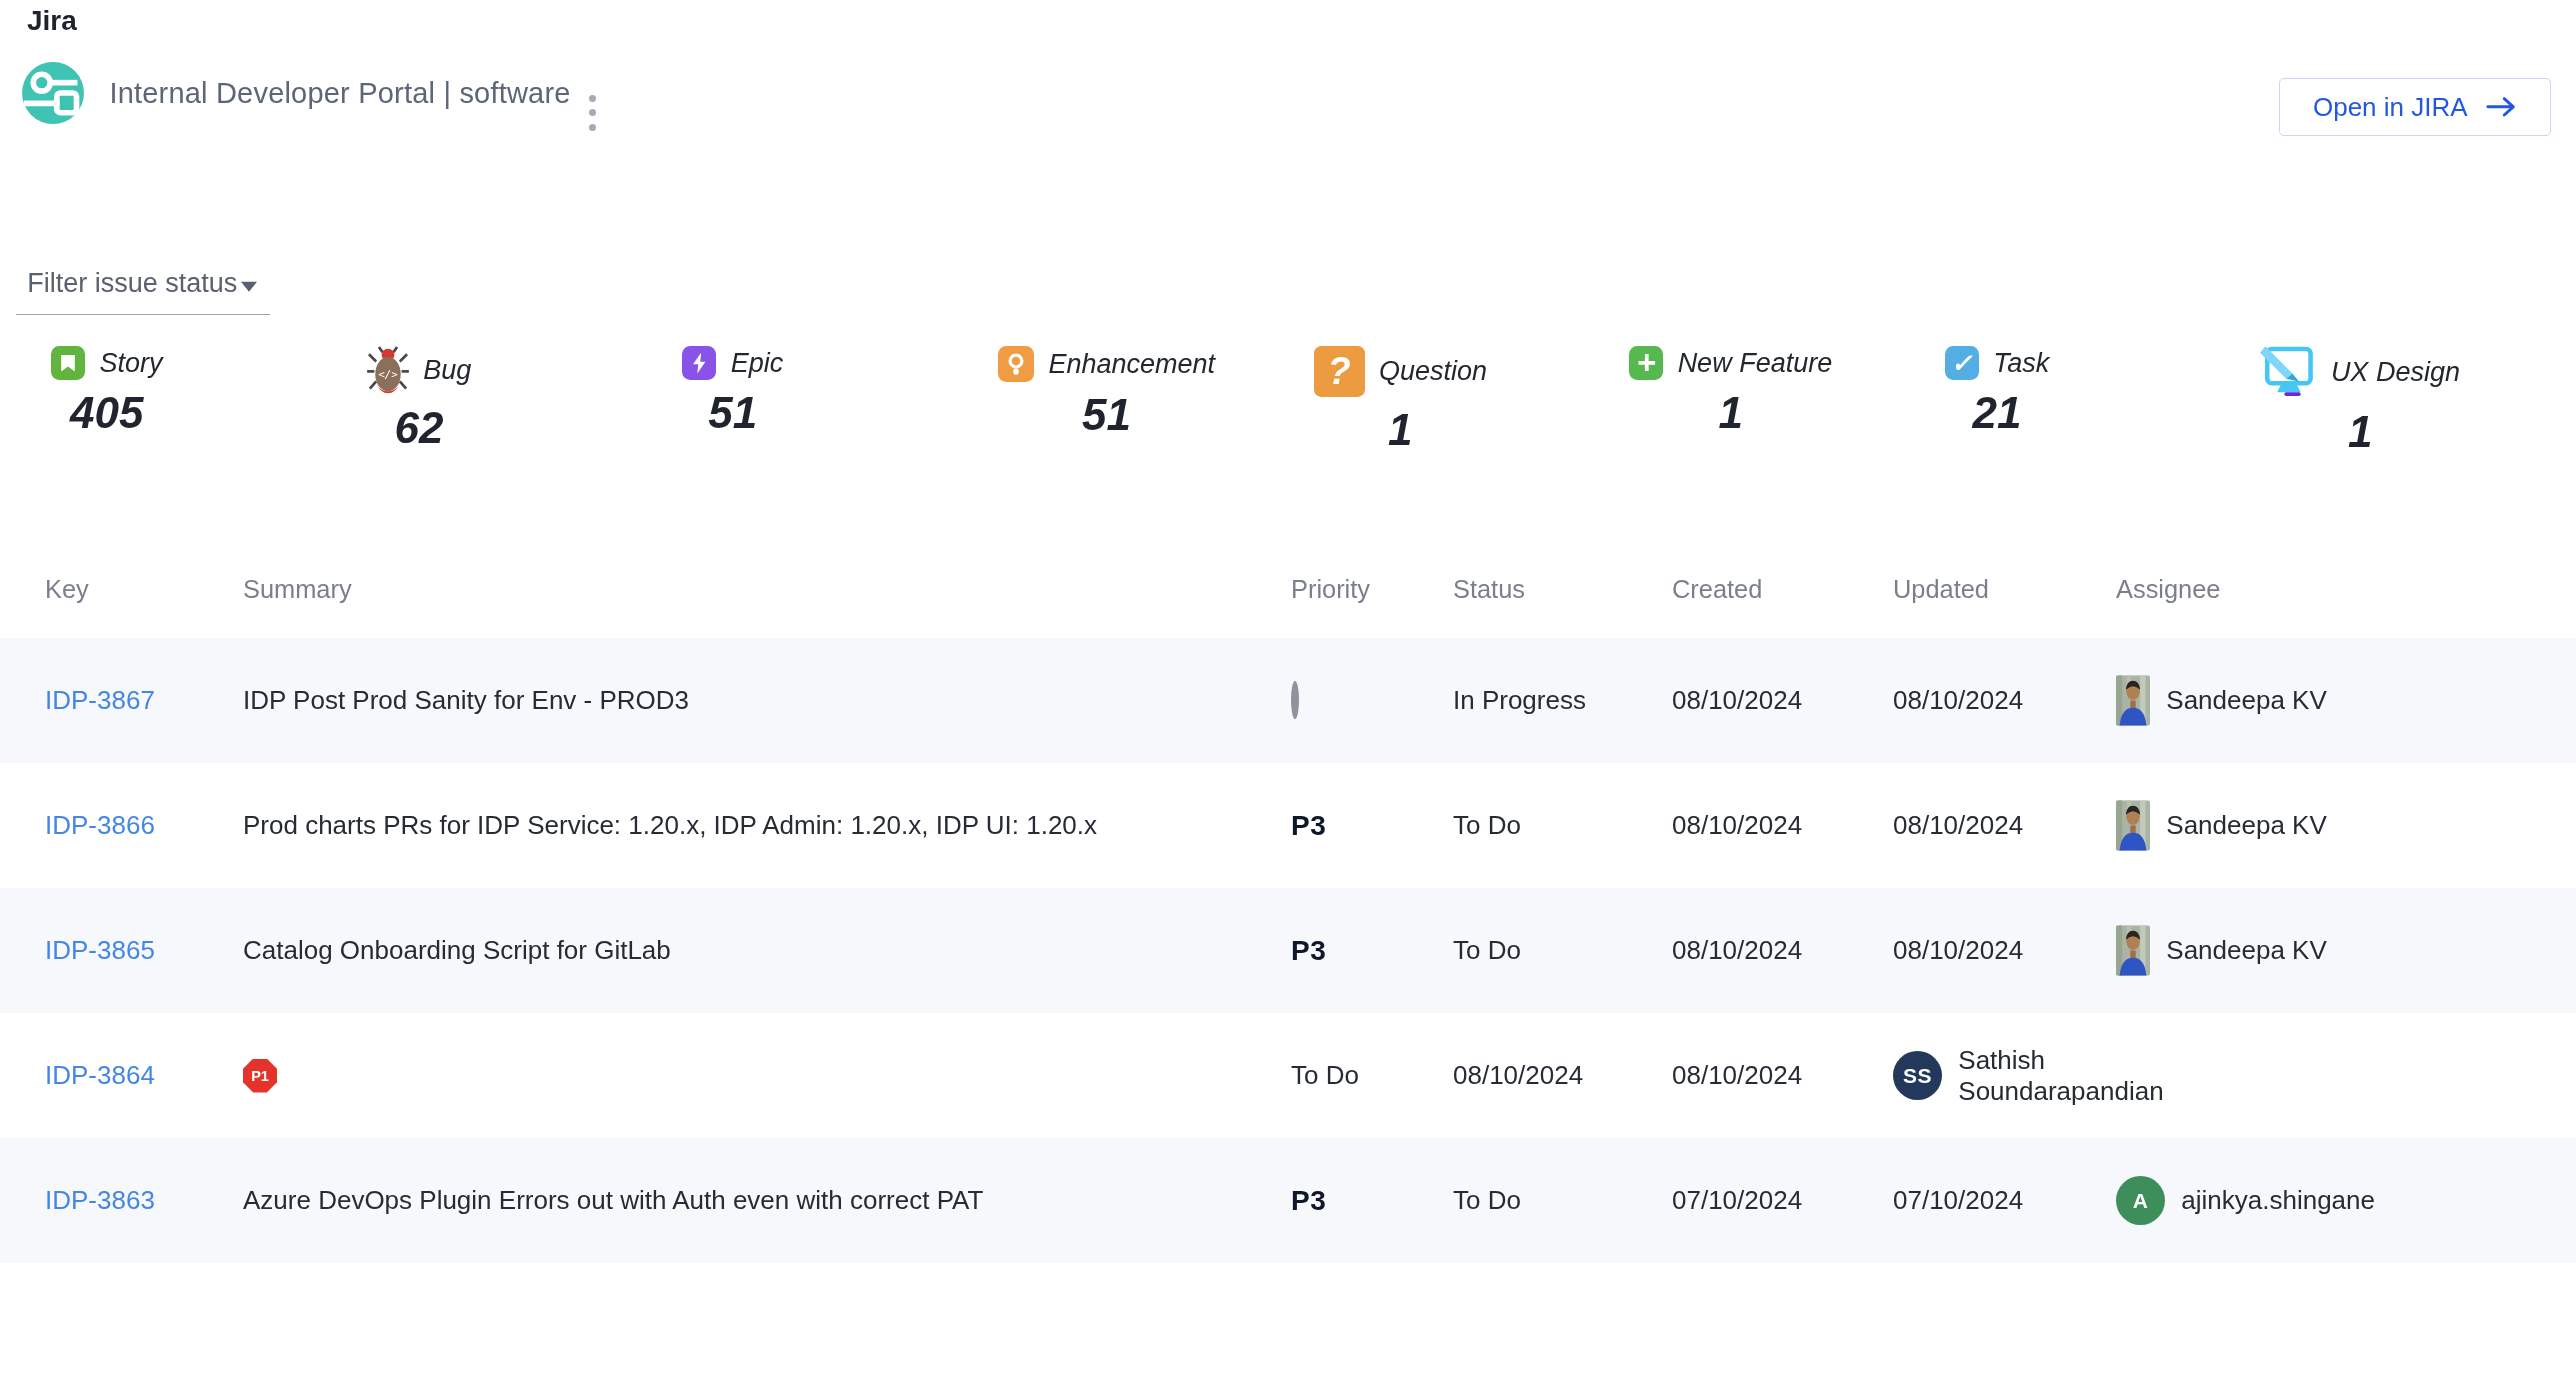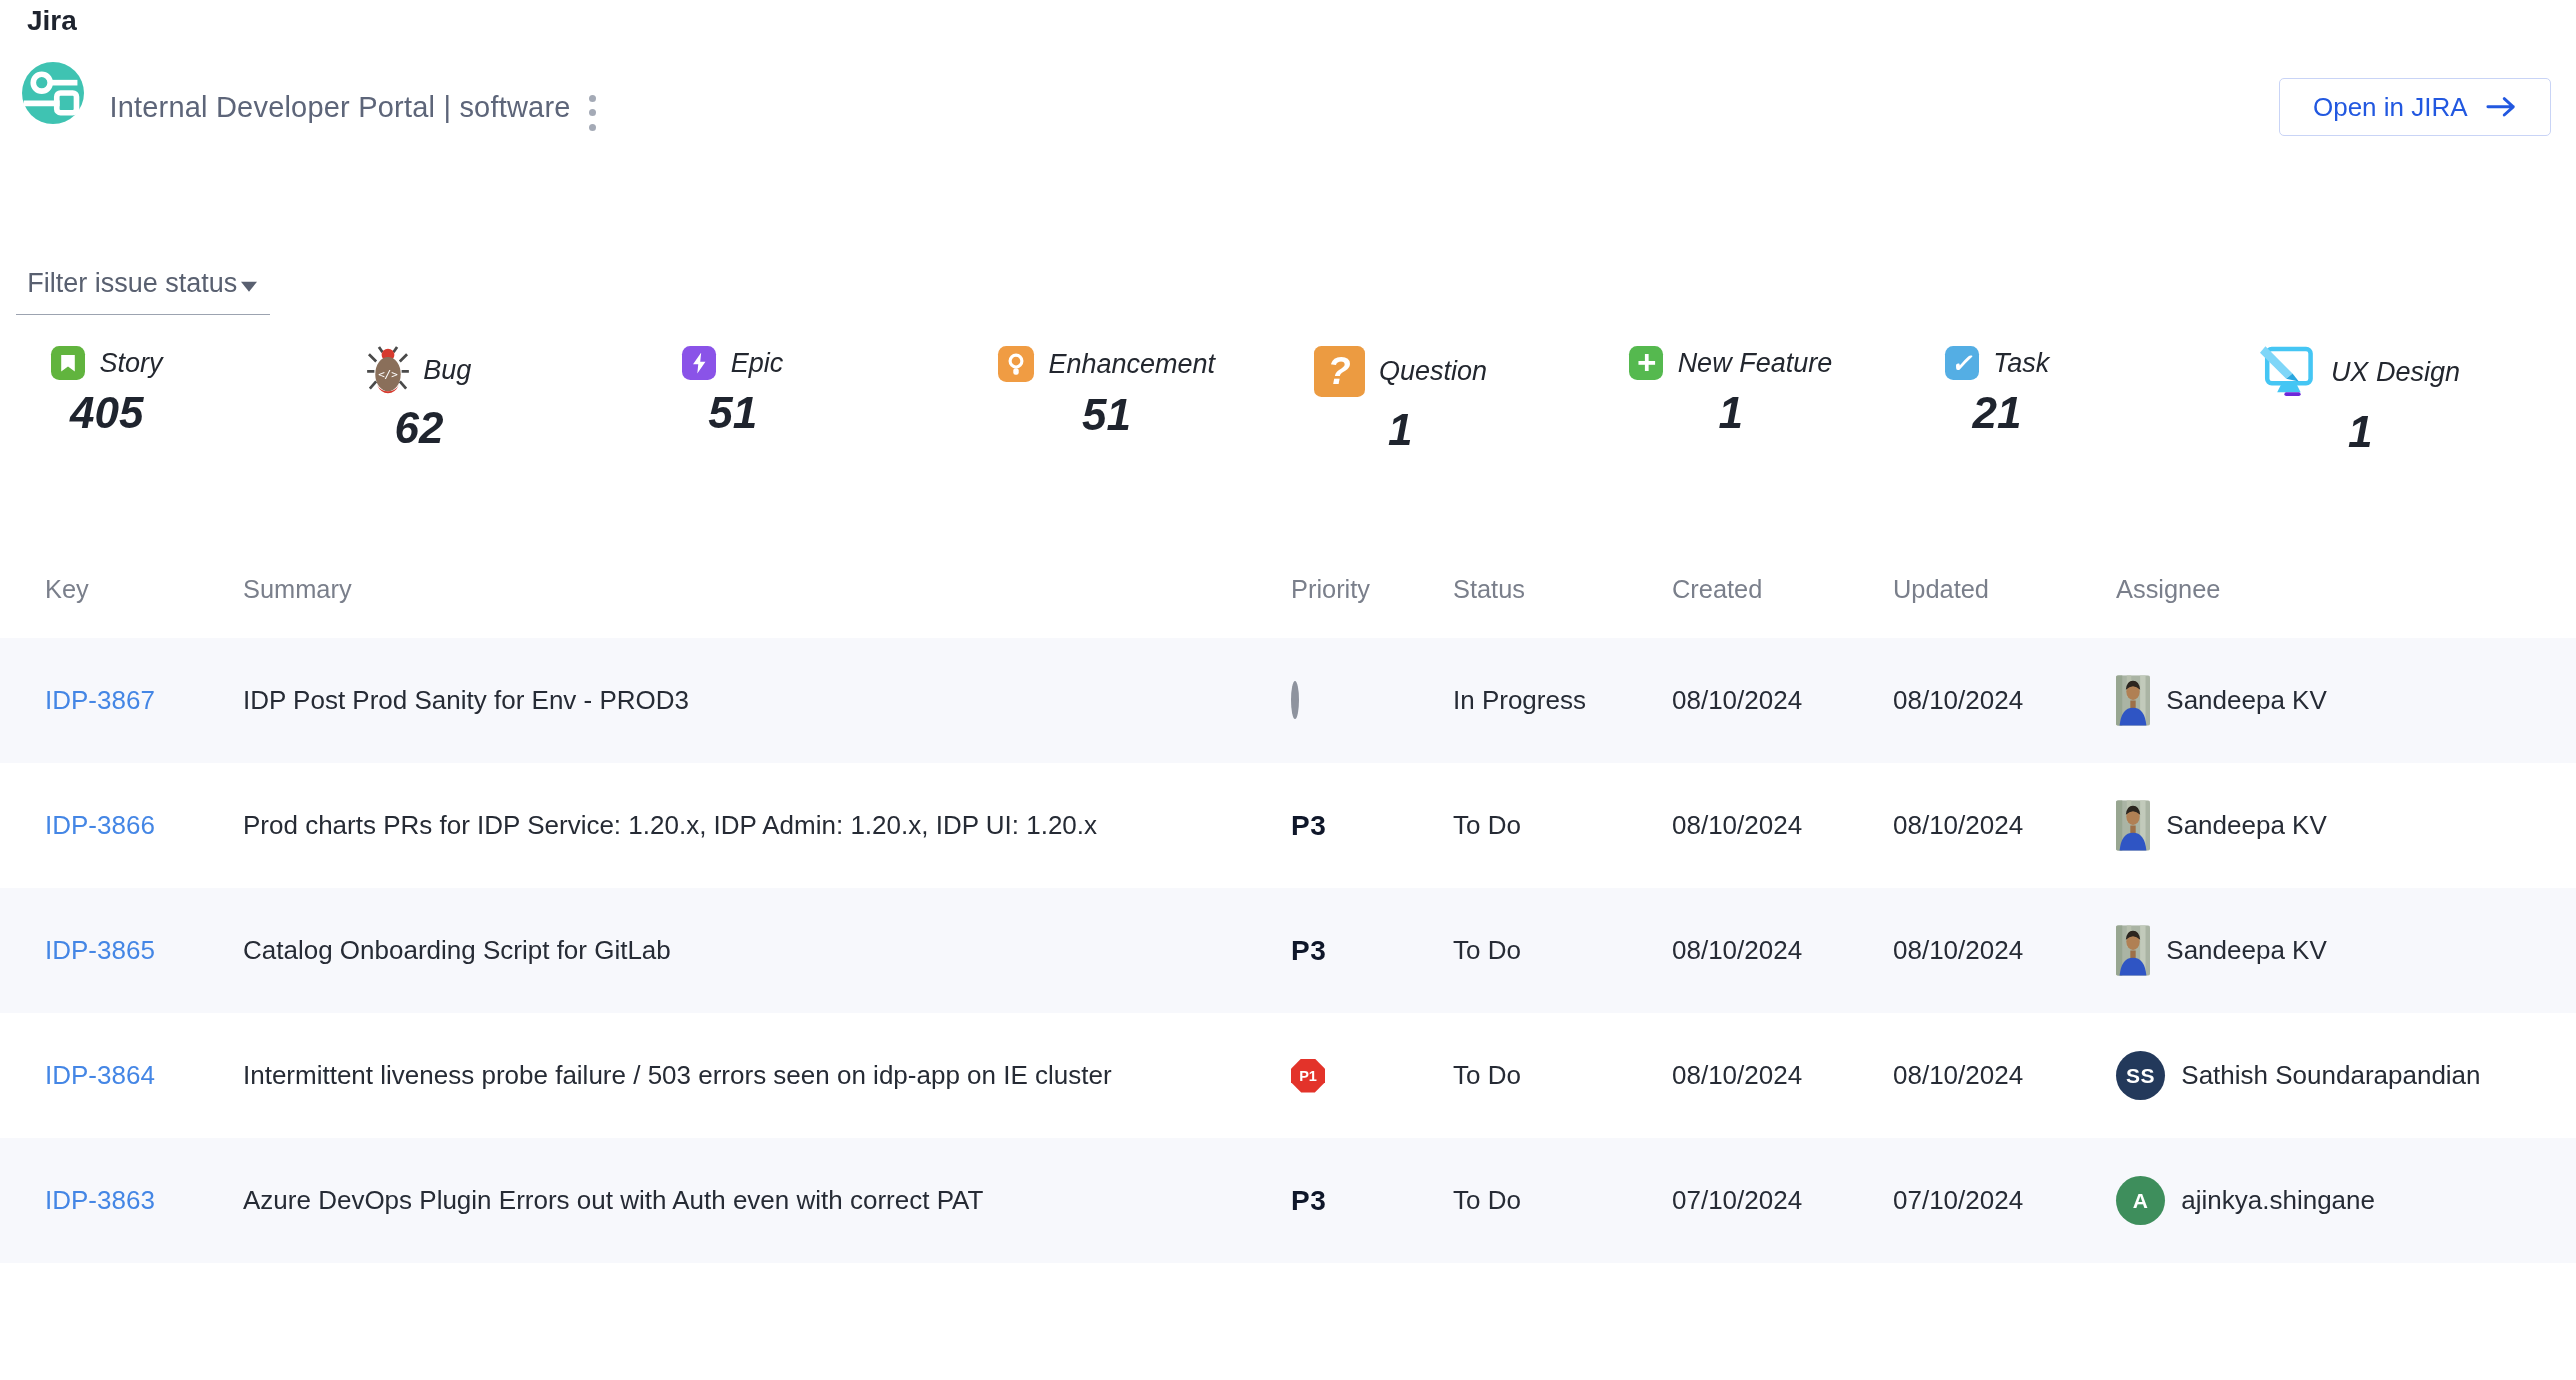--- a/index.html
+++ b/index.html
@@ -2,21 +2,21 @@
 <html style="font-size:14.5px"><head>
 <meta charset="utf-8">
 <style>
   html,body{margin:0;padding:0;background:#fff;}
   .screen{
     position:relative;width:2576px;height:1369px;background:#ffffff;
     font-family:"Liberation Sans",sans-serif;color:#23272f;overflow:hidden;
   }
   
   .page-title{position:absolute;left:27px;top:5.4px;font-size:28px;font-weight:700;color:#1e232e;}
-  .app-row{position:absolute;left:22px;top:62px;display:flex;align-items:flex-end;}
+  .app-row{position:absolute;left:22px;top:62px;display:flex;align-items:center;}
   .logo{width:62px;height:62px;flex:0 0 auto;}
   .app-name{margin-left:25.4px;font-size:29px;color:#5d6579;letter-spacing:0.2px;}
   .kebab{position:absolute;left:585px;top:91px;display:flex;flex-direction:column;gap:7.3px;cursor:pointer;padding:3.6px;}
   .kebab i{width:7.3px;height:7.3px;border-radius:50%;background:#a4aab6;}
   .open-btn{
     position:absolute;right:25.4px;top:78px;height:58px;padding:0 33px;
     display:flex;align-items:center;gap:18px;background:#fff;
     border:1.8px solid #c9d4f6;border-radius:5px;color:#2258e0;font-size:26px;cursor:pointer;
     font-family:"Liberation Sans",sans-serif;
   }
@@ -308,21 +308,20 @@
       </span>
 
       <span>Sandeepa KV</span>
     </div>
   </div>
 
   <div class="trow">
     <div>
       <a class="key-link">IDP-3864</a>
     </div>
-    <div>Intermittent liveness probe failure / 503 errors seen on idp-app on IE cluster</div>
     <div>
 
       <span class="pv prio-octagon">
               <span>P1</span>
             </span>
     </div>
     <div>To Do</div>
     <div>08/10/2024</div>
     <div>08/10/2024</div>
     <div class="assignee-cell">

